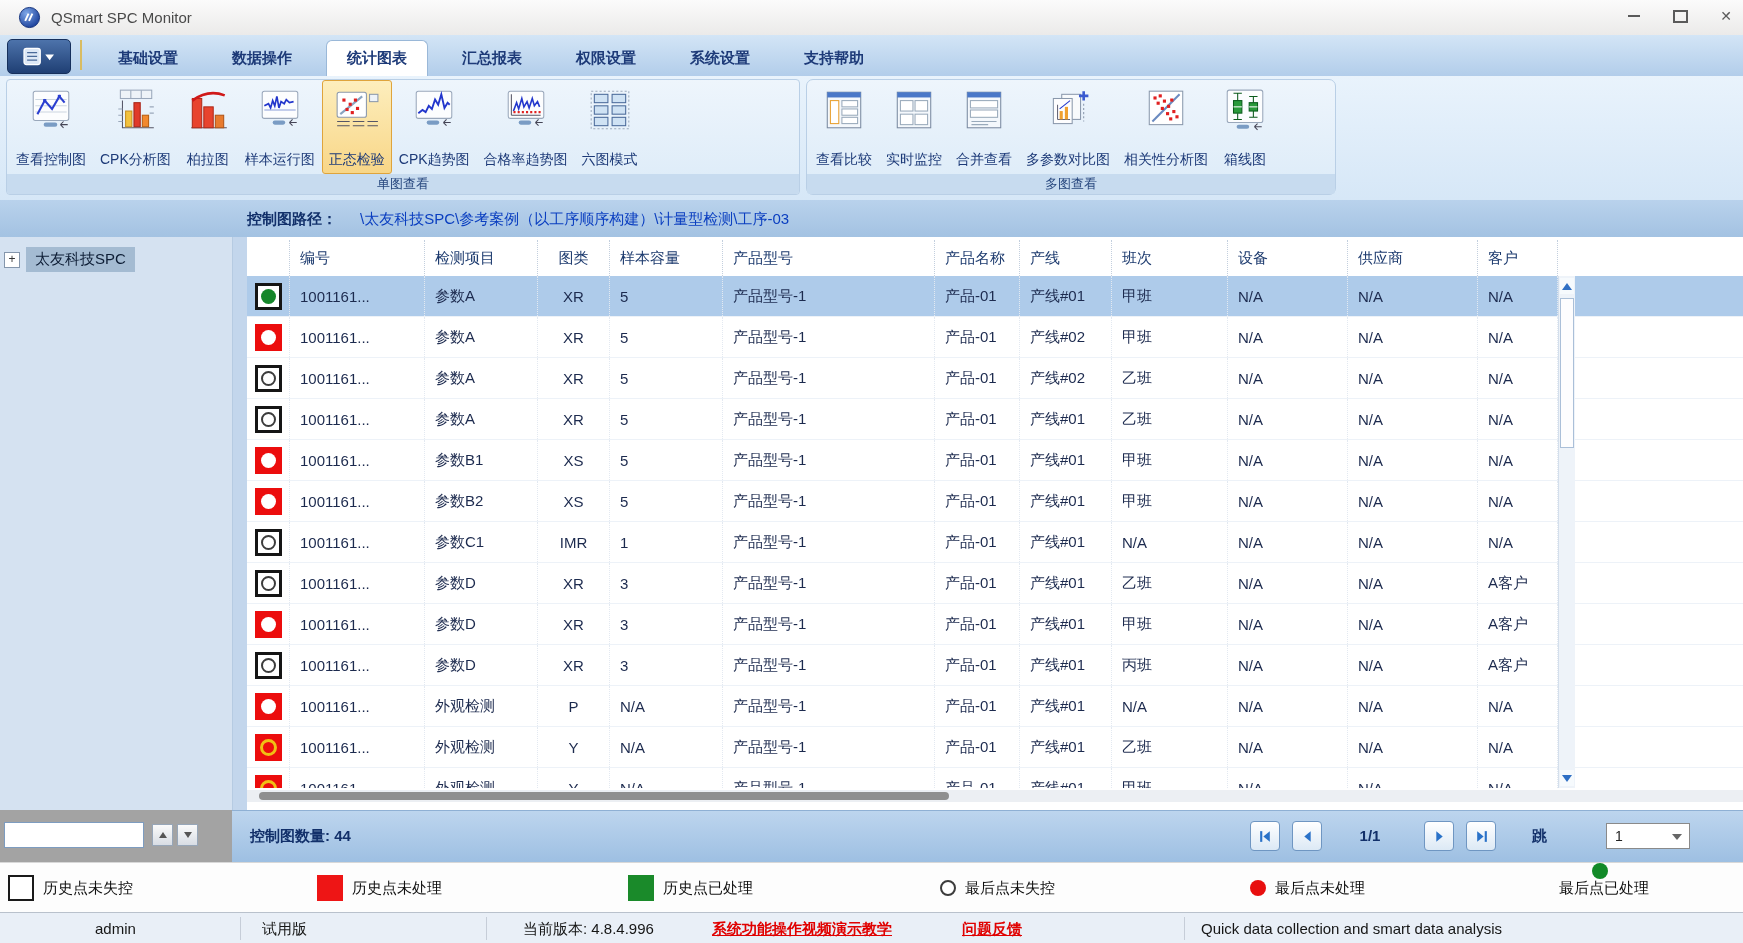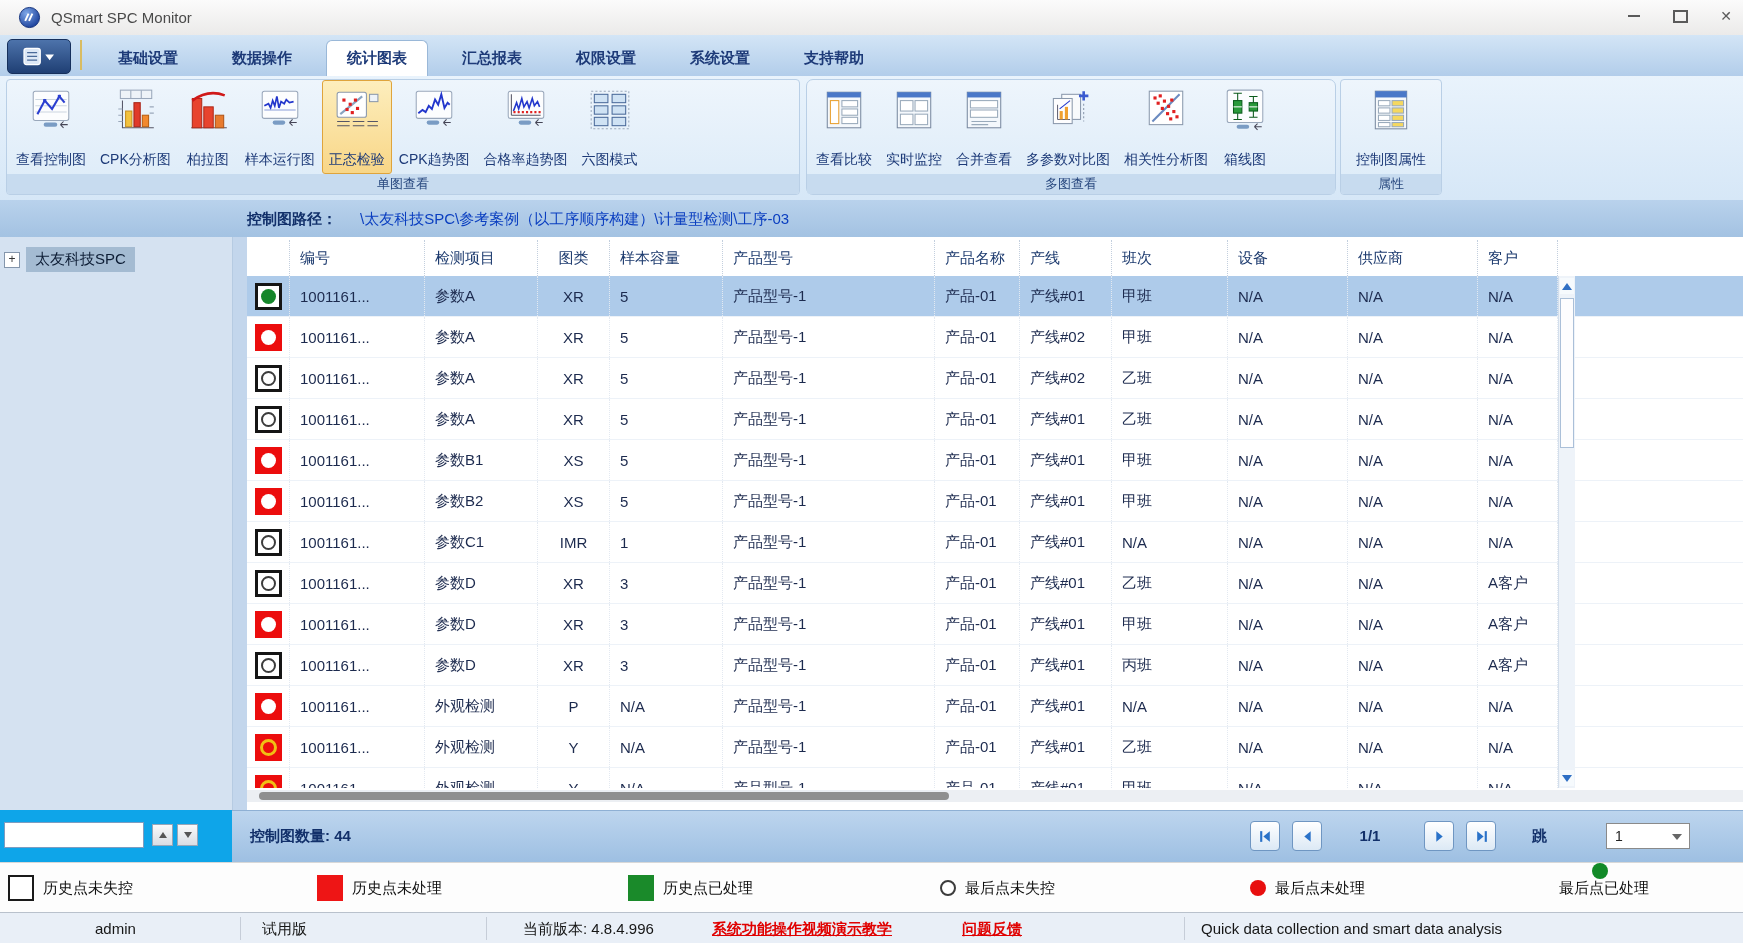--- a/index.html
+++ b/index.html
@@ -72,21 +72,21 @@
   .vscroll{position:absolute;left:1311px;top:39px;width:16px;height:512px;background:#eef3f9;border-left:1px solid #d4dfec;}
   .vs-btn{position:absolute;left:1px;width:14px;height:16px;background:#f6fafd;display:flex;align-items:center;justify-content:center;}
   .vs-up{top:2px;} .vs-down{bottom:2px;}
   .tri-up{width:0;height:0;border-left:5px solid transparent;border-right:5px solid transparent;border-bottom:7px solid #2f6fc4;}
   .tri-down{width:0;height:0;border-left:5px solid transparent;border-right:5px solid transparent;border-top:7px solid #2f6fc4;}
   .vs-thumb{position:absolute;left:1px;top:22px;width:14px;height:150px;background:#fdfdfe;border:1px solid #aabfd8;box-sizing:border-box;}
   .hscroll{position:absolute;left:0;top:553px;width:1496px;height:12px;background:#eceff3;}
   .hthumb{position:absolute;left:12px;top:2px;width:690px;height:8px;background:#8f8f8f;border-radius:4px;}
 
   
-  .footerbar{position:absolute;top:810px;left:0;width:1424px;height:52px;background:#0ea5e9;}
+  .footerbar{position:absolute;top:810px;left:0;width:1424px;height:52px;background:#a3a3a3;}
   .footblue{position:absolute;left:232px;top:0;width:1511px;height:52px;background:linear-gradient(#bdd5ee,#9dbfe2);border-top:1px solid #8fb0d4;}
   .filterinput{position:absolute;left:4px;top:12px;width:140px;height:26px;border:1px solid #7d9cc0;background:#fff;box-sizing:border-box;font-size:14px;padding:0 5px;font-family:"Liberation Sans",sans-serif;}
   .spinbtn{position:absolute;top:14px;width:21px;height:22px;background:linear-gradient(#fafafa,#d8dde4);border:1px solid #97a6b8;box-sizing:border-box;display:flex;align-items:center;justify-content:center;}
   .sp-up{left:152px;} .sp-dn{left:177px;}
   .sp-tri-up{width:0;height:0;border-left:4px solid transparent;border-right:4px solid transparent;border-bottom:6px solid #555;}
   .sp-tri-dn{width:0;height:0;border-left:4px solid transparent;border-right:4px solid transparent;border-top:6px solid #555;}
   .countlabel{position:absolute;left:250px;top:0;height:52px;line-height:52px;font-size:15px;font-weight:bold;color:#12306a;}
   .pgbtn{position:absolute;top:11px;width:30px;height:30px;border:1px solid #6f96c2;border-radius:4px;background:linear-gradient(#ffffff,#dce9f5);display:flex;align-items:center;justify-content:center;box-sizing:border-box;}
   .pg-first{left:1250px;} .pg-prev{left:1292px;} .pg-next{left:1424px;} .pg-last{left:1466px;}
   .pageind{position:absolute;left:1340px;top:0;width:60px;height:52px;line-height:52px;text-align:center;font-size:15px;font-weight:bold;color:#12306a;}
@@ -375,44 +375,20 @@
                 </g>
                 <rect x="14" y="35" width="12" height="4" rx="2" fill="#7a9cc4"></rect>
                 <path d="M38 37h-7m0 0l3-3m-3 3l3 3" stroke="#445" fill="none"></path>
               </svg>
             </span>
             <span class="rlbl">箱线图</span>
           </div>
         </div>
         <div class="rlabel">多图查看</div>
       </div>
-      <div class="rgroup rg3">
-        <div class="rbtns">
-          <div class="rbtn">
-            <span class="ricon">
-              <svg viewBox="0 0 44 42" width="46" height="44">
-                <rect x="7" y="3" width="30" height="36" fill="#f6f9fc" stroke="#7a8aa0"></rect>
-                <rect x="7" y="3" width="30" height="6" fill="#4a78c8"></rect>
-                <g stroke="#99aabb">
-                  <rect x="10" y="12" width="11" height="5" fill="#fff"></rect>
-                  <rect x="23" y="12" width="11" height="5" fill="#f5d860"></rect>
-                  <rect x="10" y="19" width="11" height="5" fill="#fff"></rect>
-                  <rect x="23" y="19" width="11" height="5" fill="#f5d860"></rect>
-                  <rect x="10" y="26" width="11" height="5" fill="#fff"></rect>
-                  <rect x="23" y="26" width="11" height="5" fill="#f5d860"></rect>
-                  <rect x="10" y="33" width="11" height="4" fill="#fff"></rect>
-                  <rect x="23" y="33" width="11" height="4" fill="#f5d860"></rect>
-                </g>
-              </svg>
-            </span>
-            <span class="rlbl">控制图属性</span>
-          </div>
-        </div>
-        <div class="rlabel">属性</div>
-      </div>
     </div>
 
   <div class="pathbar">
     <div class="pathlabel">控制图路径：</div>
     <div class="pathvalue">\太友科技SPC\参考案例（以工序顺序构建）\计量型检测\工序-03</div>
   </div>
 
   <div class="main">
     <div class="treepanel">
       <div class="treenode">

